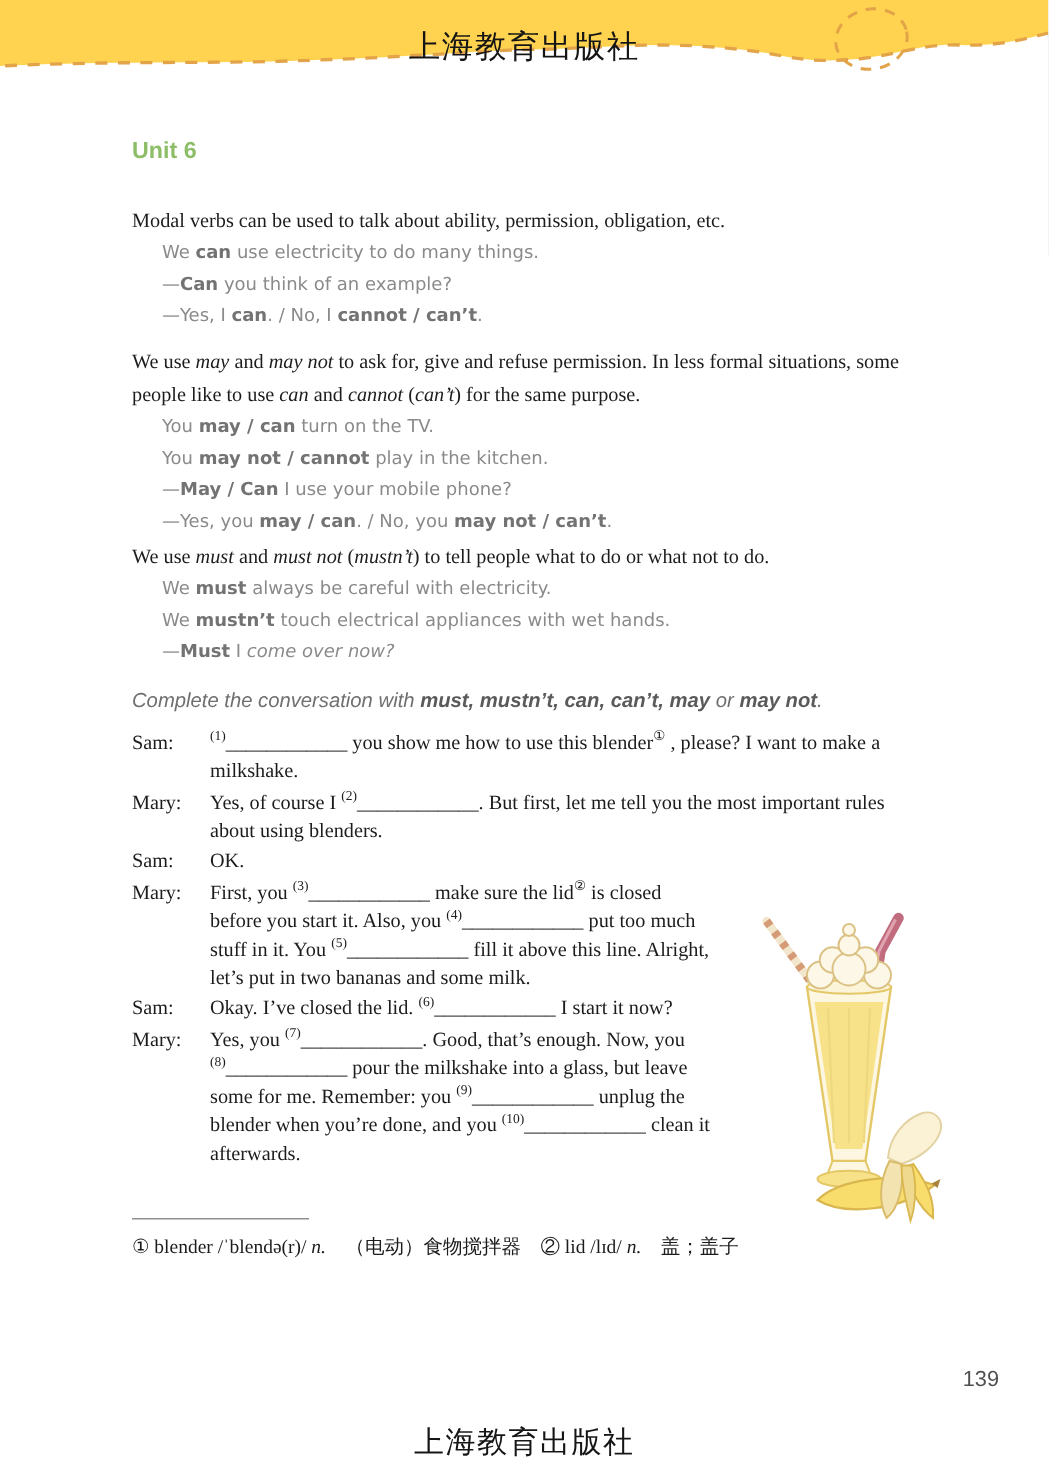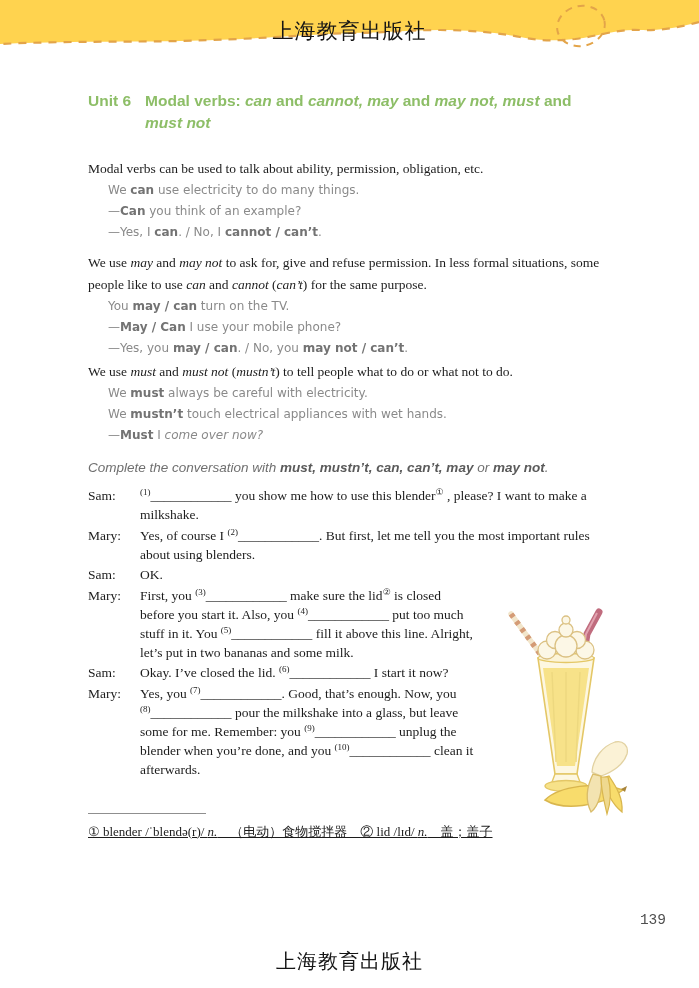--- a/index.html
+++ b/index.html
@@ -37,27 +37,27 @@
          line-height:20px;color:#6f6f6f;margin:0 0 8px;white-space:nowrap;}
   .instr .b{font-weight:700;color:#5a5a5a;text-align:center;}
 
   .dialogue{font-size:13.5px;line-height:19px;}
   .drow{display:flex;margin-top:1.5px;}
   .spk{flex:none;width:52px;font-weight:400;}
   .dtxt{flex:none;width:475px;}
   .drow.narrow .dtxt{width:338px;}
   .sup{font-size:9px;vertical-align:super;line-height:0;}
 
-  .footnote{margin-top:34px;text-decoration:underline;}
+  .footnote{margin-top:34px;}
   .fn-rule{width:118px;border-top:1px solid #8f8f8f;height:0;margin-bottom:9px;}
   .fn-line{font-size:13px;line-height:18px;white-space:nowrap;}
   .fn-line .i{font-style:italic;}
 
   .pagenum{position:absolute;top:912px;right:33px;font-size:14.5px;color:#4f4f4f;
-           font-family:Liberation Mono, monospace;}
+           font-family:Liberation Sans, sans-serif;}
   .bottom-pub{position:absolute;bottom:13px;left:0;width:100%;text-align:center;
               font-size:20px;letter-spacing:1px;color:#151515;}
 
   .illus{position:absolute;left:489px;top:600px;width:165px;height:235px;}
 </style>
 </head>
 <body>
 
 <div class="page">
 
@@ -70,41 +70,38 @@
              C140,42 60,41 0,44" fill="none" stroke="#E3A449" stroke-width="2.2" stroke-dasharray="8 7"></path>
     <ellipse cx="581" cy="26" rx="24" ry="20" fill="none" stroke="#E3A449" stroke-width="2" stroke-dasharray="7 6" transform="rotate(-12 581 26)"></ellipse>
   </svg>
 
   <div class="top-pub">上海教育出版社</div>
 
   <div class="content">
 
     <div class="unit-row">
       <div class="unit-label">Unit 6</div>
-      <div class="unit-title">
-        <div><span>Modal verbs: </span><span class="i">can</span><span> and </span><span class="i">cannot,</span><span> </span><span class="i">may</span><span> and </span><span class="i">may not,</span><span> </span><span class="i">must</span><span> and</span></div>
-        <div><span class="i">must not</span></div>
-      </div>
     </div>
 
     <div class="para">
       <div class="pline"><span>Modal verbs can be used to talk about ability, permission, obligation, etc.</span></div>
     </div>
     <div class="ex-group">
       <div class="ex"><span>We </span><span class="b">can</span><span> use electricity to do many things.</span></div>
       <div class="ex"><span>—</span><span class="b">Can</span><span> you think of an example?</span></div>
       <div class="ex"><span>—Yes, I </span><span class="b">can</span><span>. / No, I </span><span class="b">cannot / can’t</span><span>.</span></div>
     </div>
 
     <div class="para">
       <div class="pline"><span>We use </span><span class="i">may</span><span> and </span><span class="i">may not</span><span> to ask for, give and refuse permission. In less formal situations, some</span></div>
       <div class="pline"><span>people like to use </span><span class="i">can</span><span> and </span><span class="i">cannot</span><span> (</span><span class="i">can’t</span><span>) for the same purpose.</span></div>
     </div>
     <div class="ex-group mb2">
       <div class="ex"><span>You </span><span class="b">may / can</span><span> turn on the TV.</span></div>
+      <div class="ex"><span>You </span><span class="b">may not / cannot</span><span> play in the kitchen.</span></div>
       <div class="ex"><span>—</span><span class="b">May / Can</span><span> I use your mobile phone?</span></div>
       <div class="ex"><span>—Yes, you </span><span class="b">may / can</span><span>. / No, you </span><span class="b">may not / can’t</span><span>.</span></div>
     </div>
 
     <div class="para">
       <div class="pline"><span>We use </span><span class="i">must</span><span> and </span><span class="i">must not</span><span> (</span><span class="i">mustn’t</span><span>) to tell people what to do or what not to do.</span></div>
     </div>
     <div class="ex-group mb6">
       <div class="ex"><span>We </span><span class="b">must</span><span> always be careful with electricity.</span></div>
       <div class="ex"><span>We </span><span class="b">mustn’t</span><span> touch electrical appliances with wet hands.</span></div>

